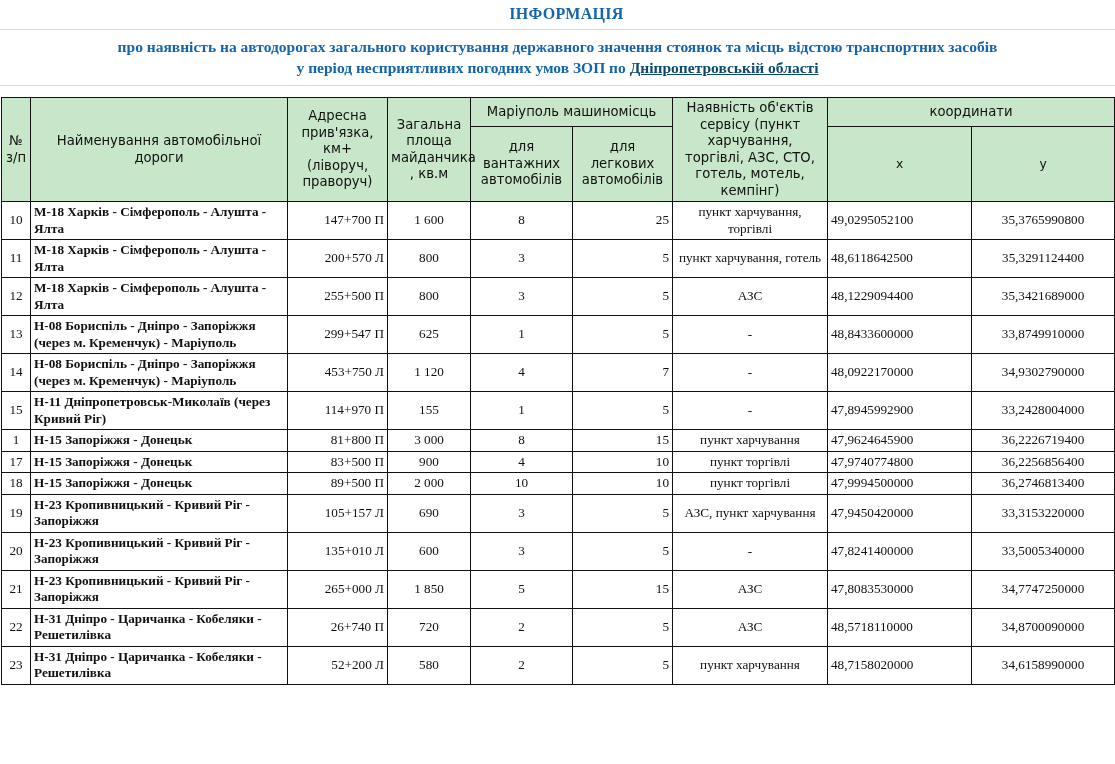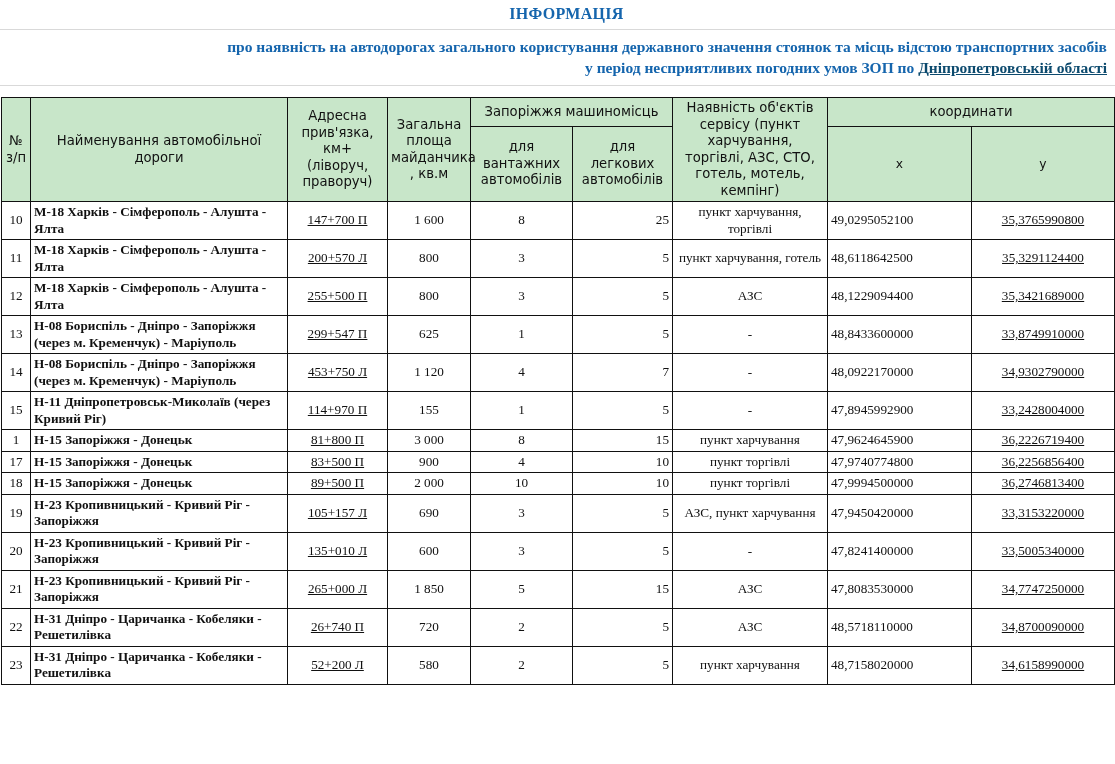--- a/index.html
+++ b/index.html
@@ -37,21 +37,20 @@
     padding: 6px 8px 7px 8px;
     text-align: center;
   }
   .subtitle-line {
     color: #1565ad;
     font-family: "Liberation Serif", "DejaVu Serif", serif;
     font-weight: bold;
     font-size: 15.5px;
     line-height: 21px;
     white-space: nowrap;
-    text-align: right;
   }
   .subtitle-line.l2 { white-space: normal; }
   .oblast {
     text-decoration: underline;
     color: #0c4a6e;
   }
   .spacer-row { height: 11px; }
 
   
   table.main {
@@ -81,27 +80,27 @@
   thead th.hdr-x, thead th.hdr-y {
     font-size: 12.3px;
   }
   tbody td {
     background: #ffffff;
     font-family: "Liberation Serif", "DejaVu Serif", serif;
     font-size: 13.4px;
   }
   td.c-num     { text-align: center; width: 28px; }
   td.c-road    { text-align: left;  padding-left: 6px; font-weight: bold; }
-  td.c-addr    { text-align: center; text-decoration: underline; }
+  td.c-addr    { text-align: right; }
   td.c-area    { text-align: center; }
   td.c-truck   { text-align: center; }
   td.c-car     { text-align: right; }
   td.c-serv    { text-align: center; }
   td.c-x       { text-align: left; }
-  td.c-y       { text-align: center; text-decoration: underline; }
+  td.c-y       { text-align: center; }
 
   col.w-num   { width: 29px; }
   col.w-road  { width: 257px; }
   col.w-addr  { width: 100px; }
   col.w-area  { width: 83px; }
   col.w-truck { width: 102px; }
   col.w-car   { width: 100px; }
   col.w-serv  { width: 155px; }
   col.w-x     { width: 144px; }
   col.w-y     { width: 143px; }
@@ -136,21 +135,21 @@
     </colgroup>
     <thead>
       <tr>
         <th rowspan="2">
           <span>№</span><br>
           <span>з/п</span>
         </th>
         <th rowspan="2">Найменування автомобільної дороги</th>
         <th rowspan="2">Адресна прив'язка, км+ (ліворуч, праворуч)</th>
         <th rowspan="2">Загальна площа майданчика , кв.м</th>
-        <th colspan="2">Запоріжжя машиномісць</th>
+        <th colspan="2">Маріуполь машиномісць</th>
         <th rowspan="2">Наявність об'єктів сервісу (пункт харчування, торгівлі, АЗС, СТО, готель, мотель, кемпінг)</th>
         <th colspan="2">координати</th>
       </tr>
       <tr>
         <th>для вантажних автомобілів</th>
         <th>для легкових автомобілів</th>
         <th class="hdr-x">x</th>
         <th class="hdr-y">y</th>
       </tr>
     </thead>

